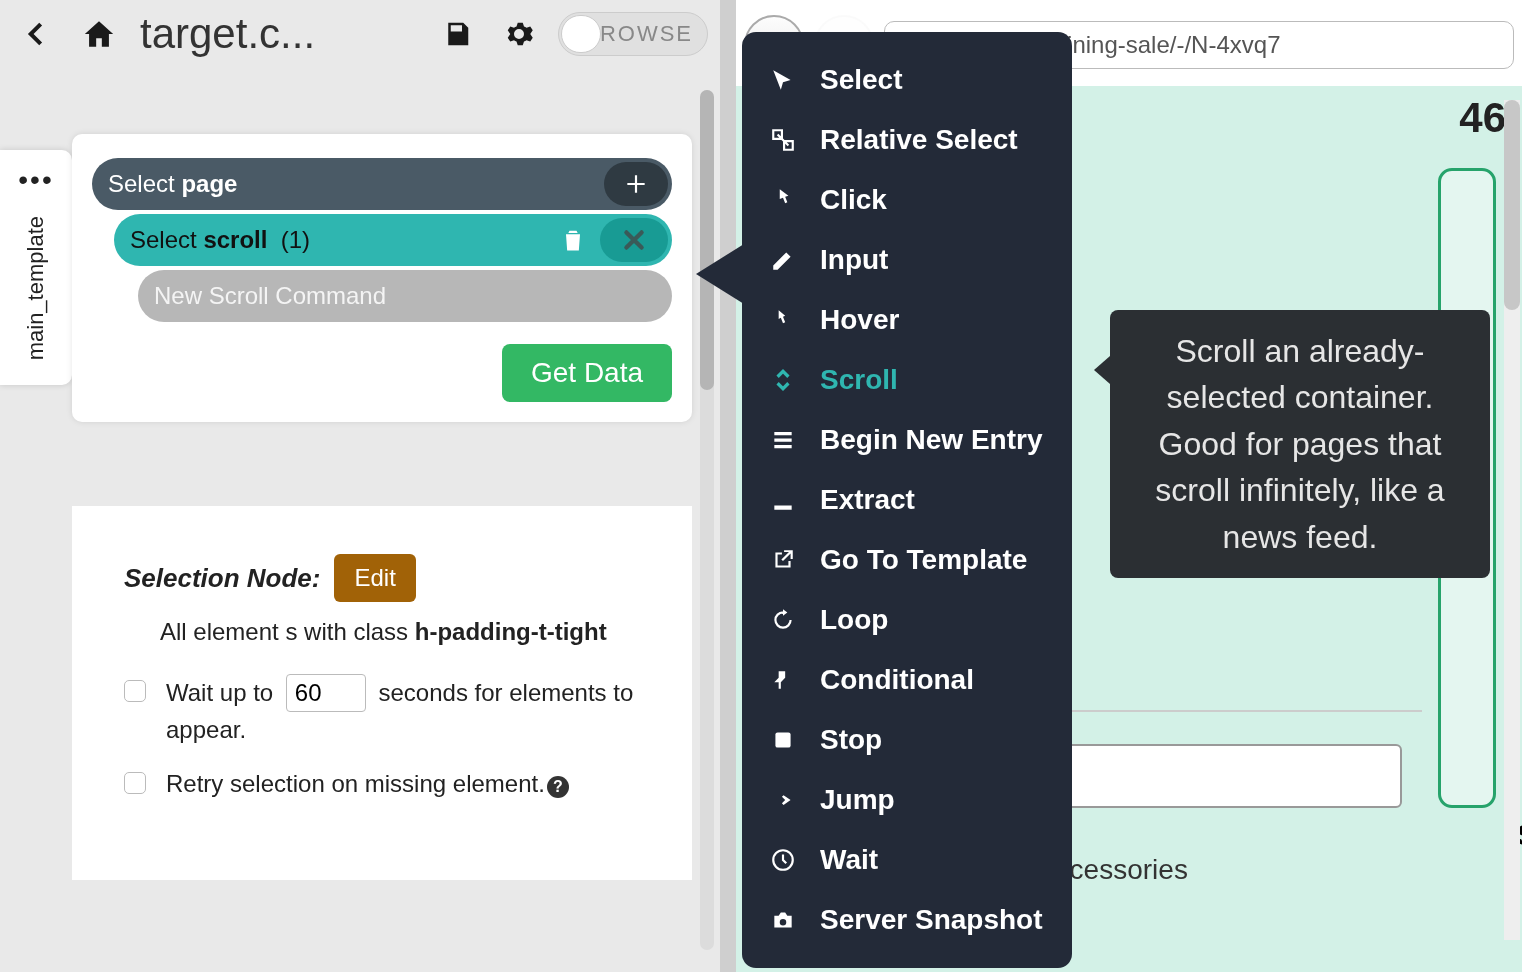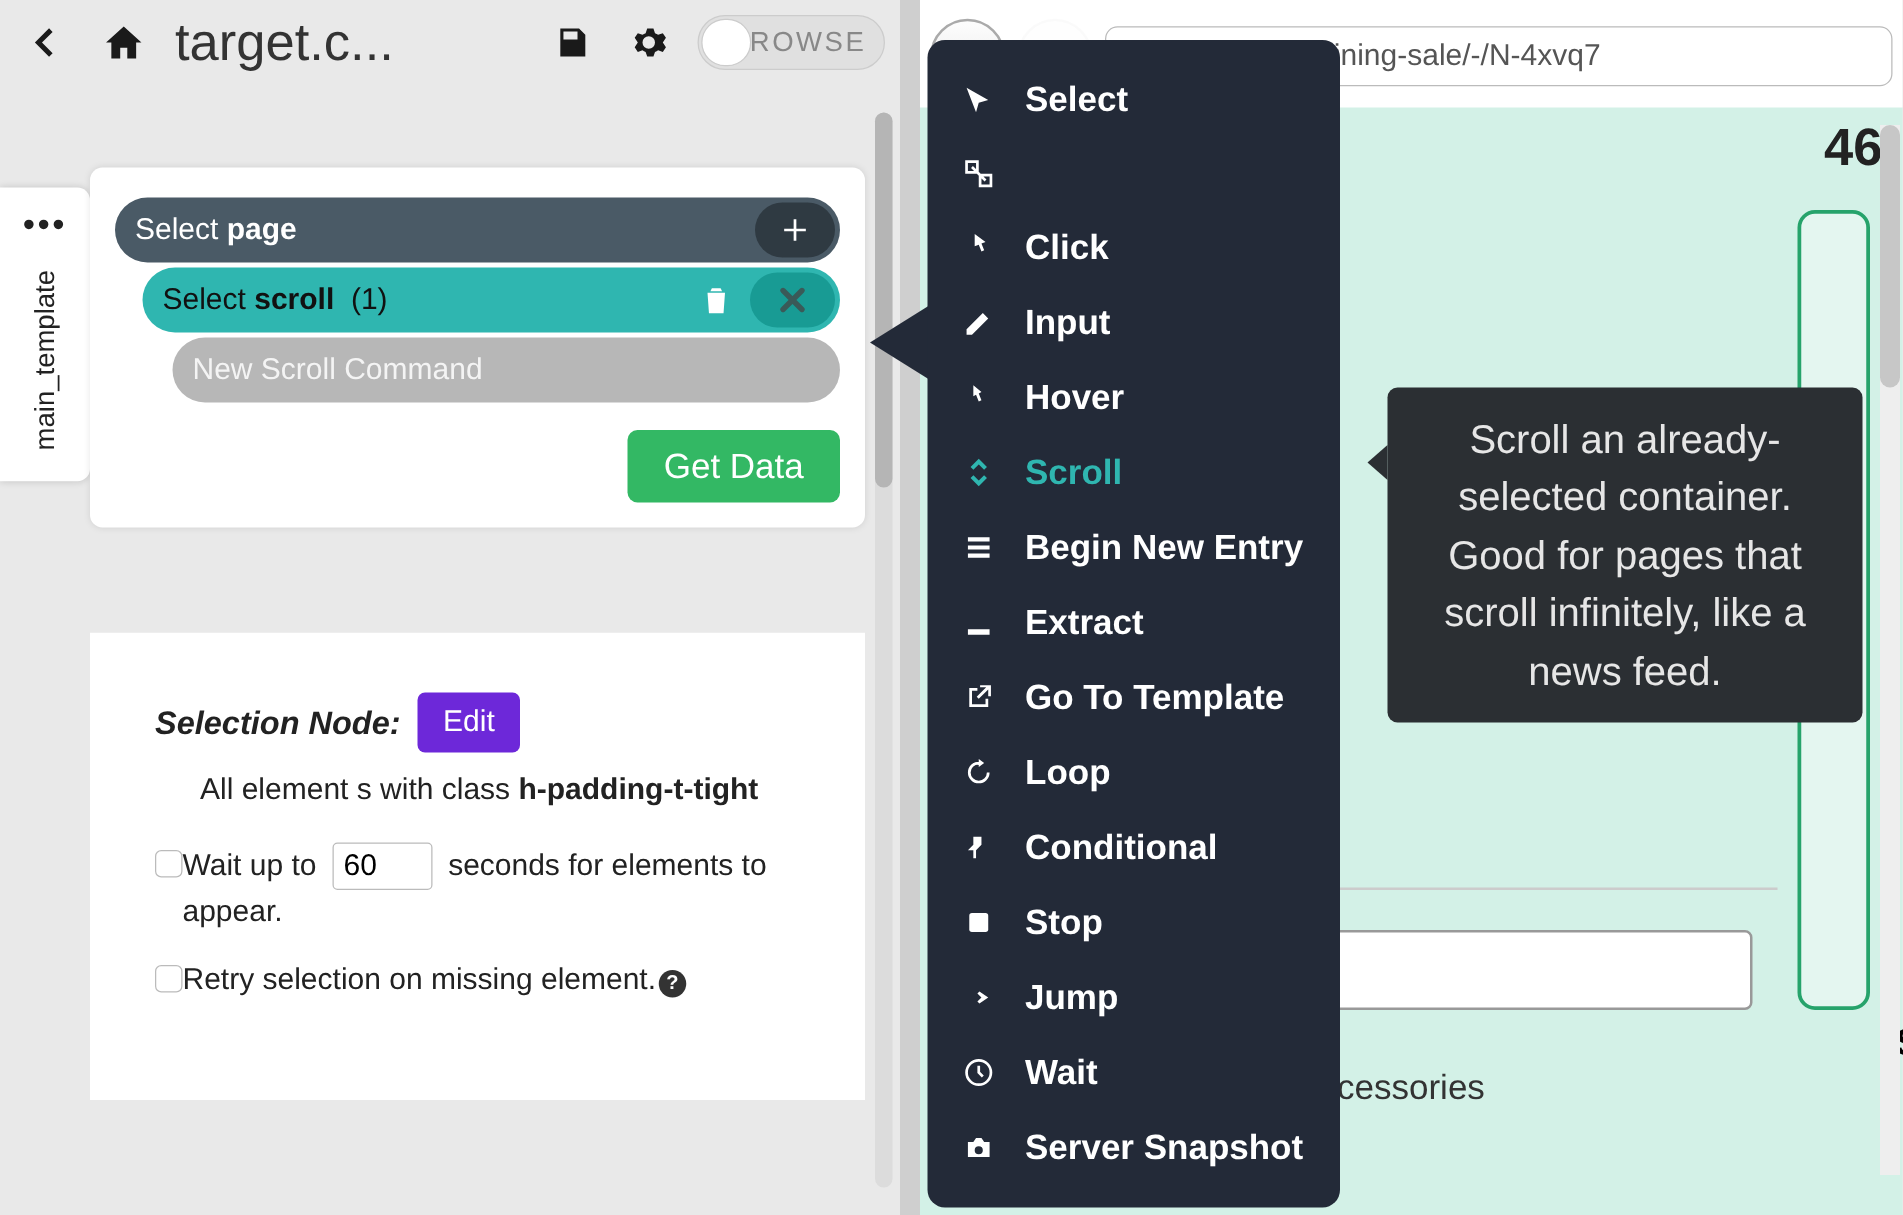--- a/index.html
+++ b/index.html
@@ -37,24 +37,24 @@
   .cmd-scroll .ctrls .xbtn { width:68px; height:44px; background:#189b94; border-radius:22px; display:flex; align-items:center; justify-content:center; }
   .cmd-scroll .ctrls .xbtn svg { fill:#3a5a58; width:26px; height:26px; }
   .cmd-newscroll { background:#b7b7b7; margin-left:58px; margin-right:12px; color:#f4f4f4; font-size:24px; }
   .get-data { margin:22px 12px 0 auto; width:170px; height:58px; background:#33b864; color:#fff; font-size:28px; border-radius:8px; display:flex; align-items:center; justify-content:center; }
   
   .divider { position:absolute; left:72px; top:506px; width:620px; height:1px; background:#d0d0d0; }
 
   .lower { position:absolute; left:72px; top:506px; width:620px; background:#fff; padding:48px 30px 60px 52px; font-size:24px; color:#222; }
   .lower .row1 { display:flex; align-items:center; gap:14px; }
   .lower .row1 .lbl { font-style:italic; font-weight:700; font-size:26px; }
-  .lower .editbtn { background:#6d28d9; color:#fff; padding:10px 20px; border-radius:6px; font-size:24px; }
+  .lower .editbtn { background:#a16207; color:#fff; padding:10px 20px; border-radius:6px; font-size:24px; }
   .lower .desc { margin:16px 0 28px 36px; font-size:24px; }
   .lower .desc b { font-weight:700; }
-  .lower .optrow { display:flex; align-items:flex-start; margin:10px 0 18px 0; line-height:1.5; }
+  .lower .optrow { display:flex; align-items:flex-start; gap:20px; margin:10px 0 18px 0; line-height:1.5; }
   .lower .chk { width:22px; height:22px; border:1px solid #bbb; border-radius:5px; margin-top:6px; flex-shrink:0; }
   .lower input.num { width:80px; height:38px; border:1px solid #bbb; border-radius:4px; font-size:24px; text-align:left; padding:0 8px; margin:0 6px; }
   .lower .help { display:inline-flex; width:22px; height:22px; border-radius:50%; background:#333; color:#fff; align-items:center; justify-content:center; font-size:16px; font-weight:700; margin-left:2px; }
 
   
   .right { position:absolute; left:736px; top:0; width:786px; height:972px; background:#fff; }
   .addrbar { position:absolute; top:12px; left:0; right:0; height:66px; display:flex; align-items:center; gap:10px; padding:0 8px; }
   .addrbar .navbtn { width:60px; height:60px; border-radius:50%; border:2px solid #aaa; background:linear-gradient(#fdfdfd,#e6e6e6); display:flex; align-items:center; justify-content:center; }
   .addrbar .navbtn svg { width:28px; height:28px; fill:#666; }
   .addrbar .url { flex:1; height:48px; border:1px solid #bbb; border-radius:10px; background:#fff; display:flex; align-items:center; padding:0 14px; font-size:24px; color:#555; overflow:hidden; }
@@ -233,20 +233,21 @@
           </svg>
         </span>
         <span>Select</span>
       </div>
       <div class="mitem">
         <span class="mi">
           <svg viewBox="0 0 24 24">
             <path d="M3 3h8v8H3zM13 13h8v8h-8zM7 7l10 10" stroke="#fff" stroke-width="2" fill="none"></path>
           </svg>
         </span>
+        <span>Relative Select</span>
       </div>
       <div class="mitem">
         <span class="mi">
           <svg viewBox="0 0 24 24">
             <path d="M9 2v9l3-1 2 5 2-1-2-5 3-1z"></path>
           </svg>
         </span>
         <span>Click</span>
       </div>
       <div class="mitem">

